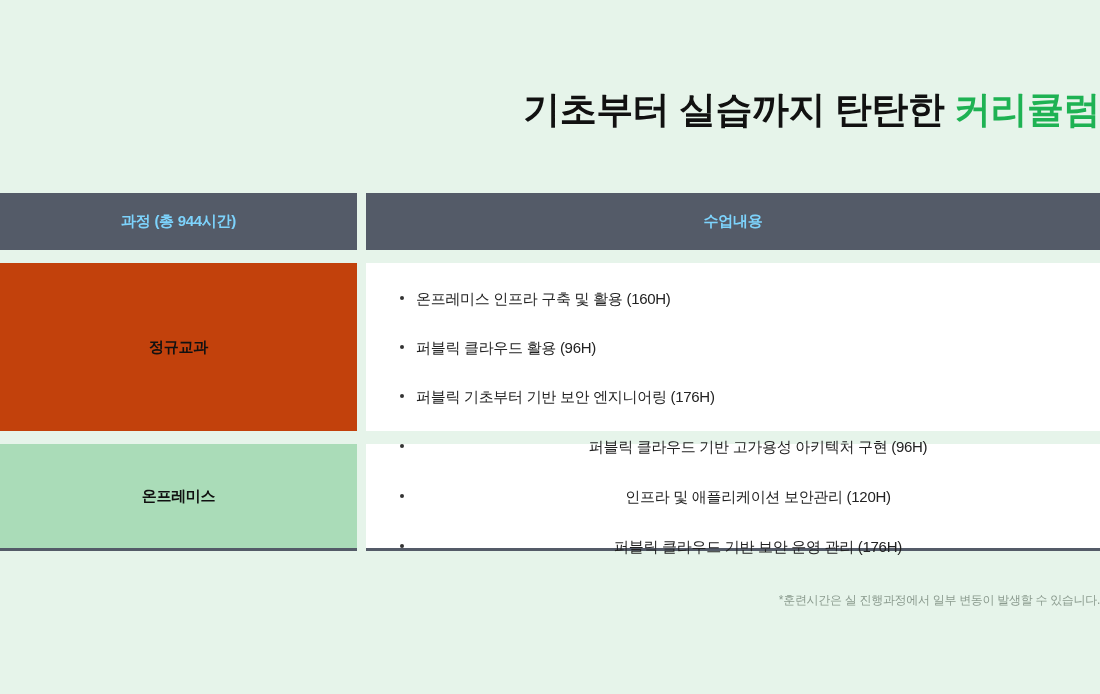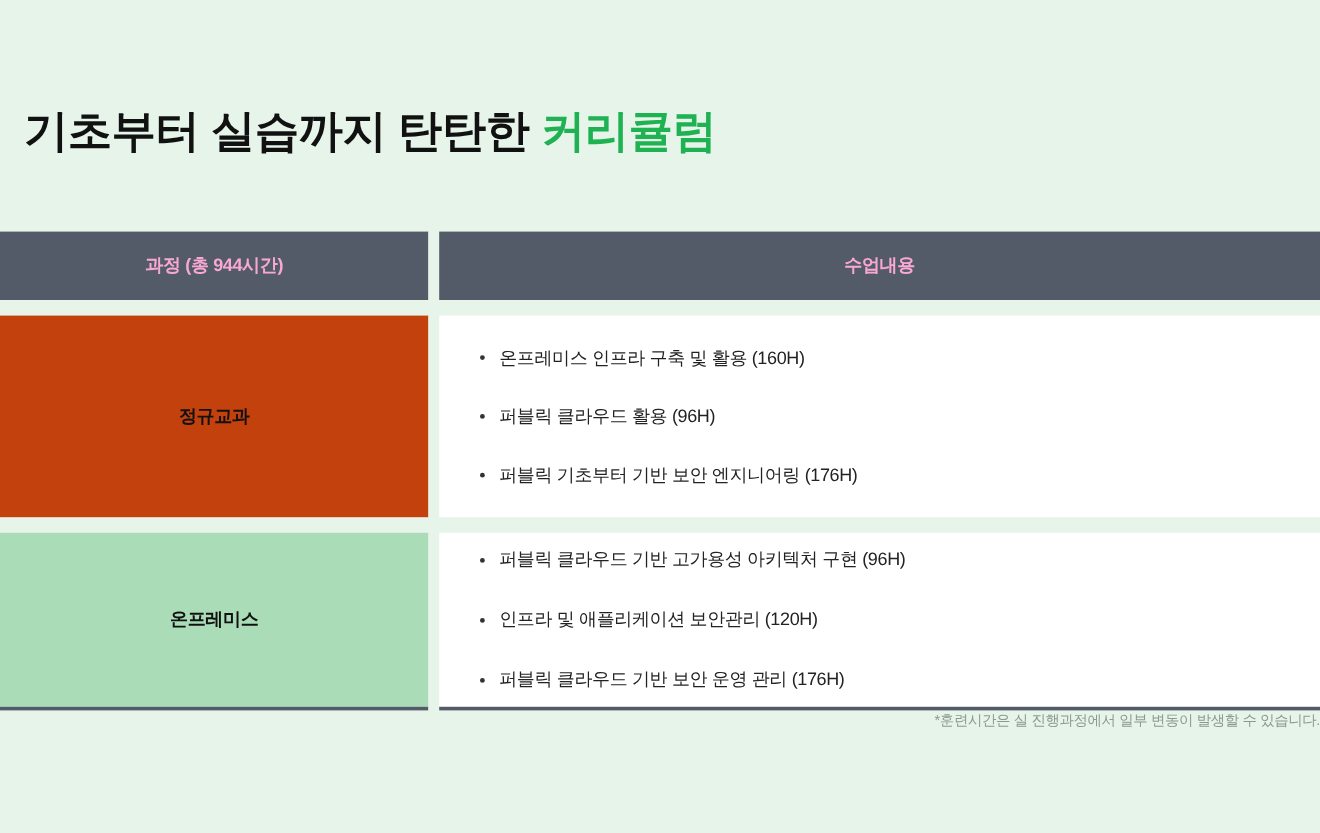--- a/index.html
+++ b/index.html
@@ -11,24 +11,23 @@
     height: 694px;
     background: #e6f4ea;
     font-family: "Liberation Sans", "DejaVu Sans", sans-serif;
     overflow: hidden;
     position: relative;
   }
 
   
   .title-wrap {
     width: 100%;
-    text-align: left;
+    text-align: right;
     padding-top: 88px;
     box-sizing: border-box;
-    padding-left: 20px;
   }
   .title {
     font-size: 37px;
     font-weight: bold;
     color: #111111;
     letter-spacing: -0.5px;
     line-height: 1.2;
     margin: 0;
     white-space: nowrap;
   }
@@ -75,21 +74,21 @@
   
   .header .cell-left,
   .header .cell-right {
     background: #545b68;
     height: 57px;
     display: flex;
     align-items: center;
     justify-content: center;
   }
   .header-text {
-    color: #f9a8d4;
+    color: #7dd3fc;
     font-size: 15px;
     font-weight: bold;
     letter-spacing: -0.3px;
   }
 
   
   .body-row .cell-left {
     display: flex;
     align-items: center;
     justify-content: center;
@@ -103,21 +102,21 @@
     box-sizing: border-box;
   }
 
   .row-regular .cell-left { background: #c2410c; }
   .row-project .cell-left { background: #aadcb8; }
 
   .row-regular .cell-left,
   .row-regular .cell-right { height: 168px; }
 
   .row-project .cell-left,
-  .row-project .cell-right { height: 145px; }
+  .row-project .cell-right { height: 104px; text-align: center; }
 
   .row-label {
     font-size: 15px;
     font-weight: bold;
     color: #111111;
     letter-spacing: -0.3px;
   }
 
   .bullet-list {
     margin: 0;

